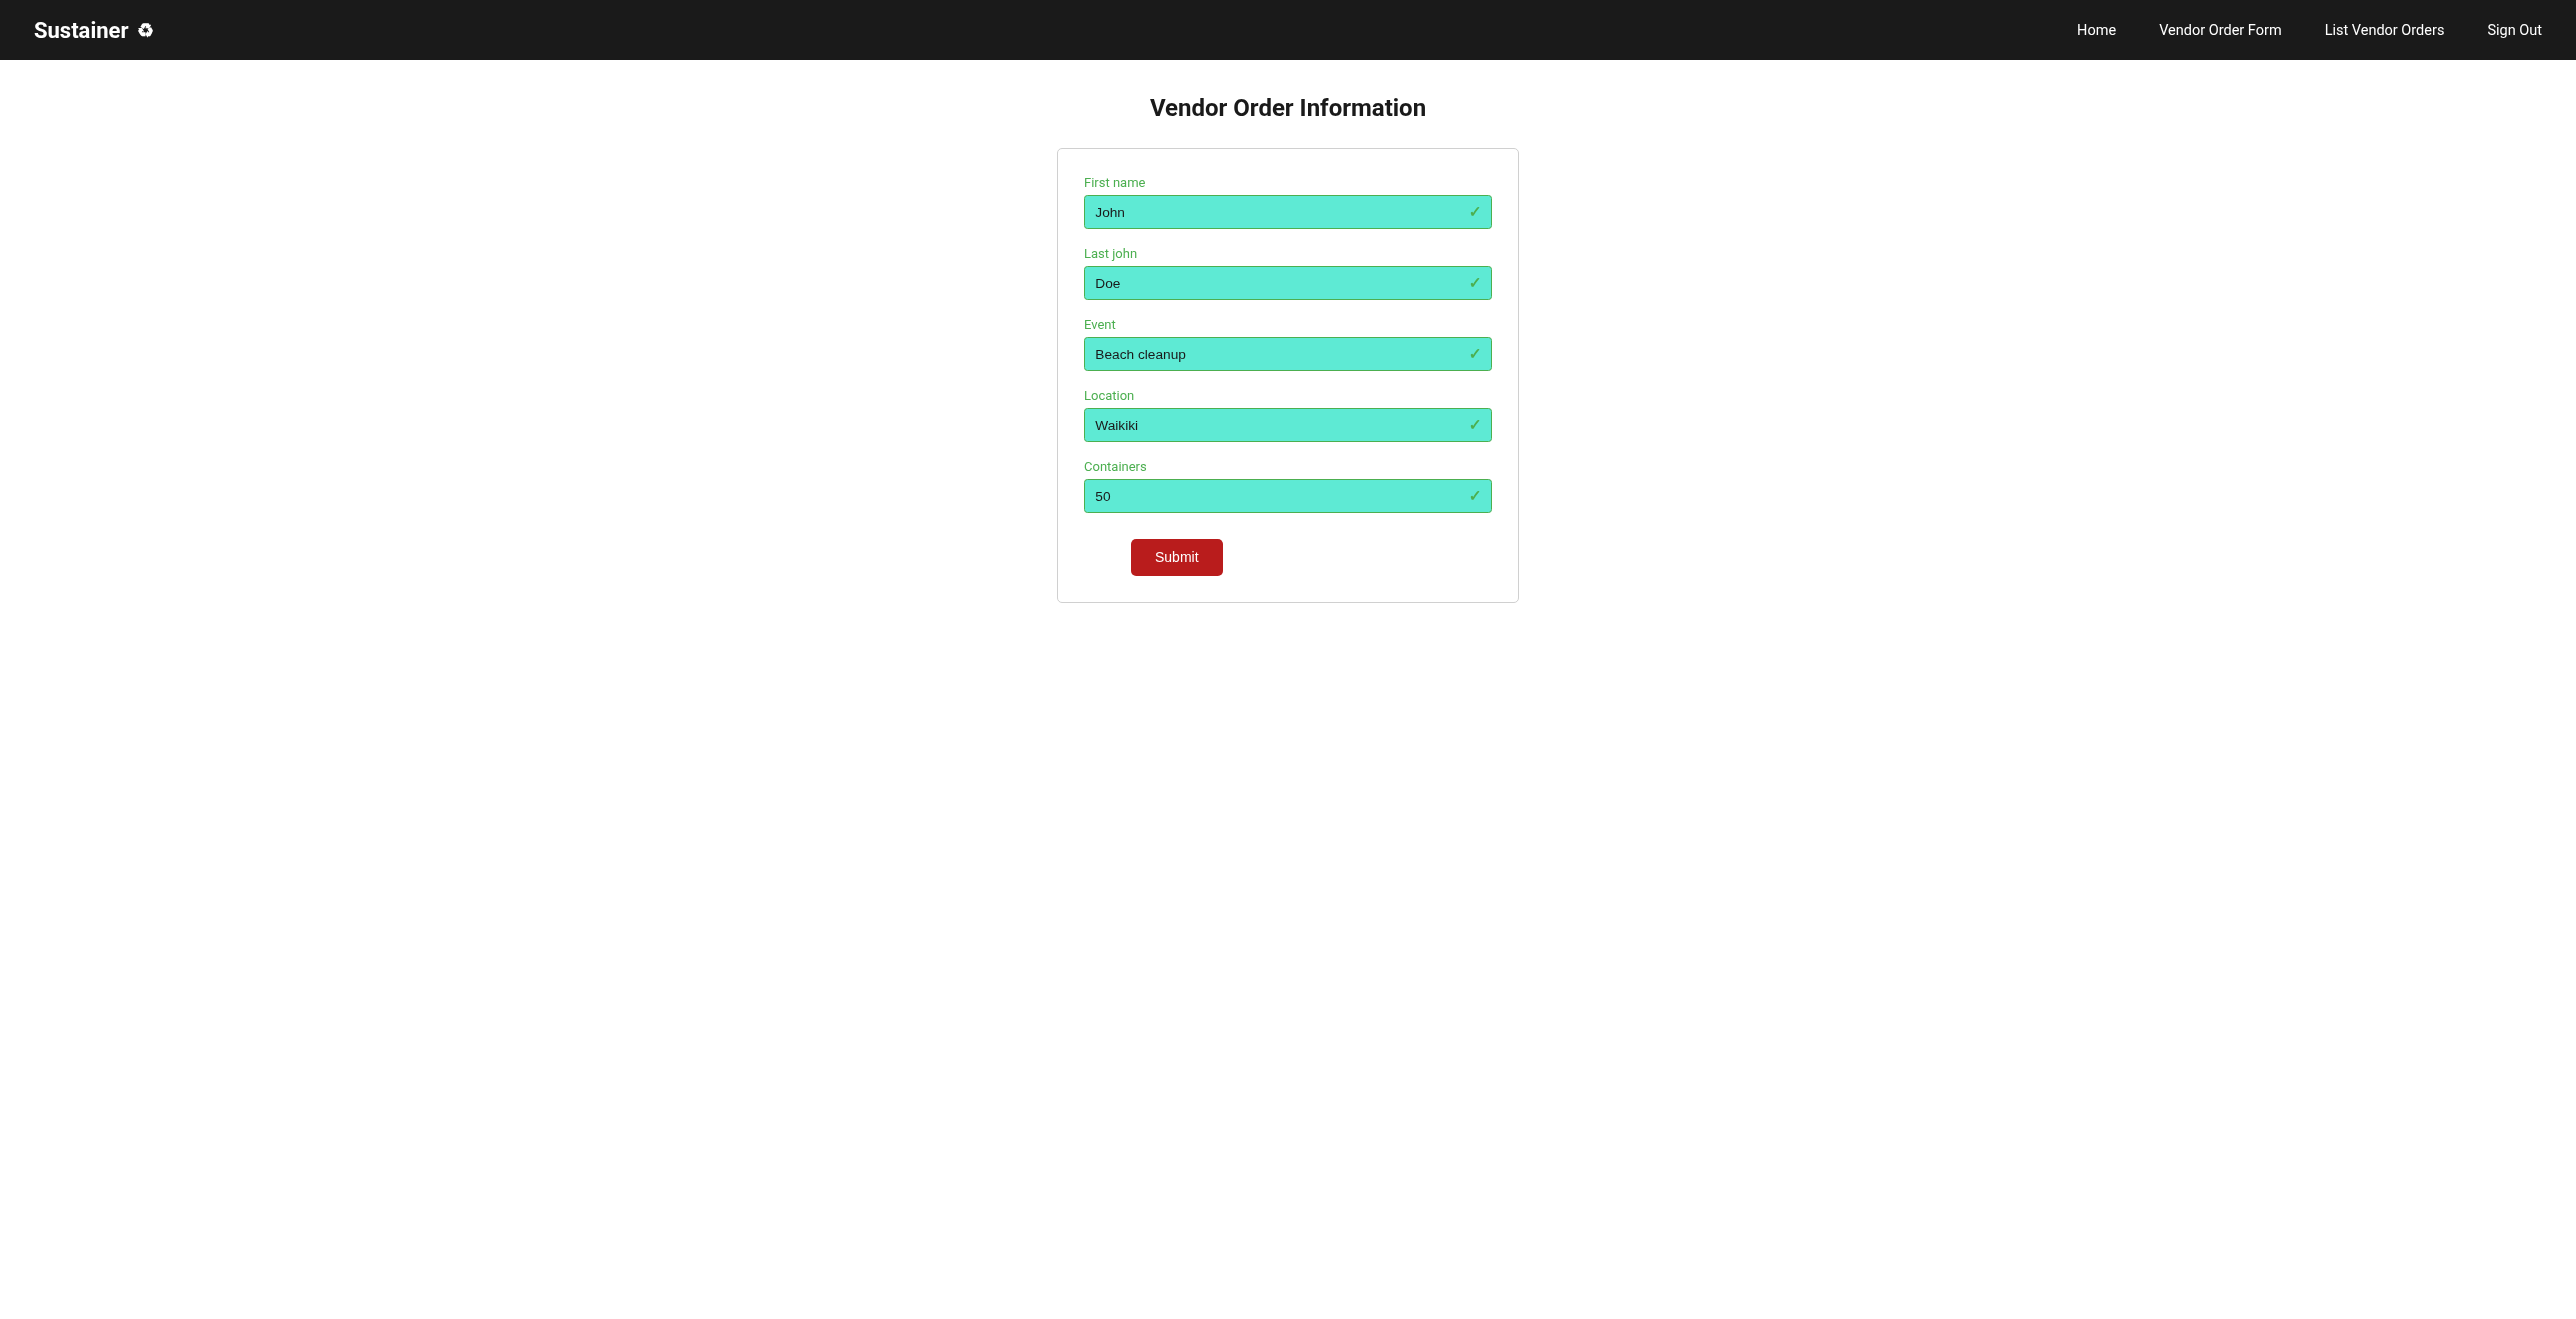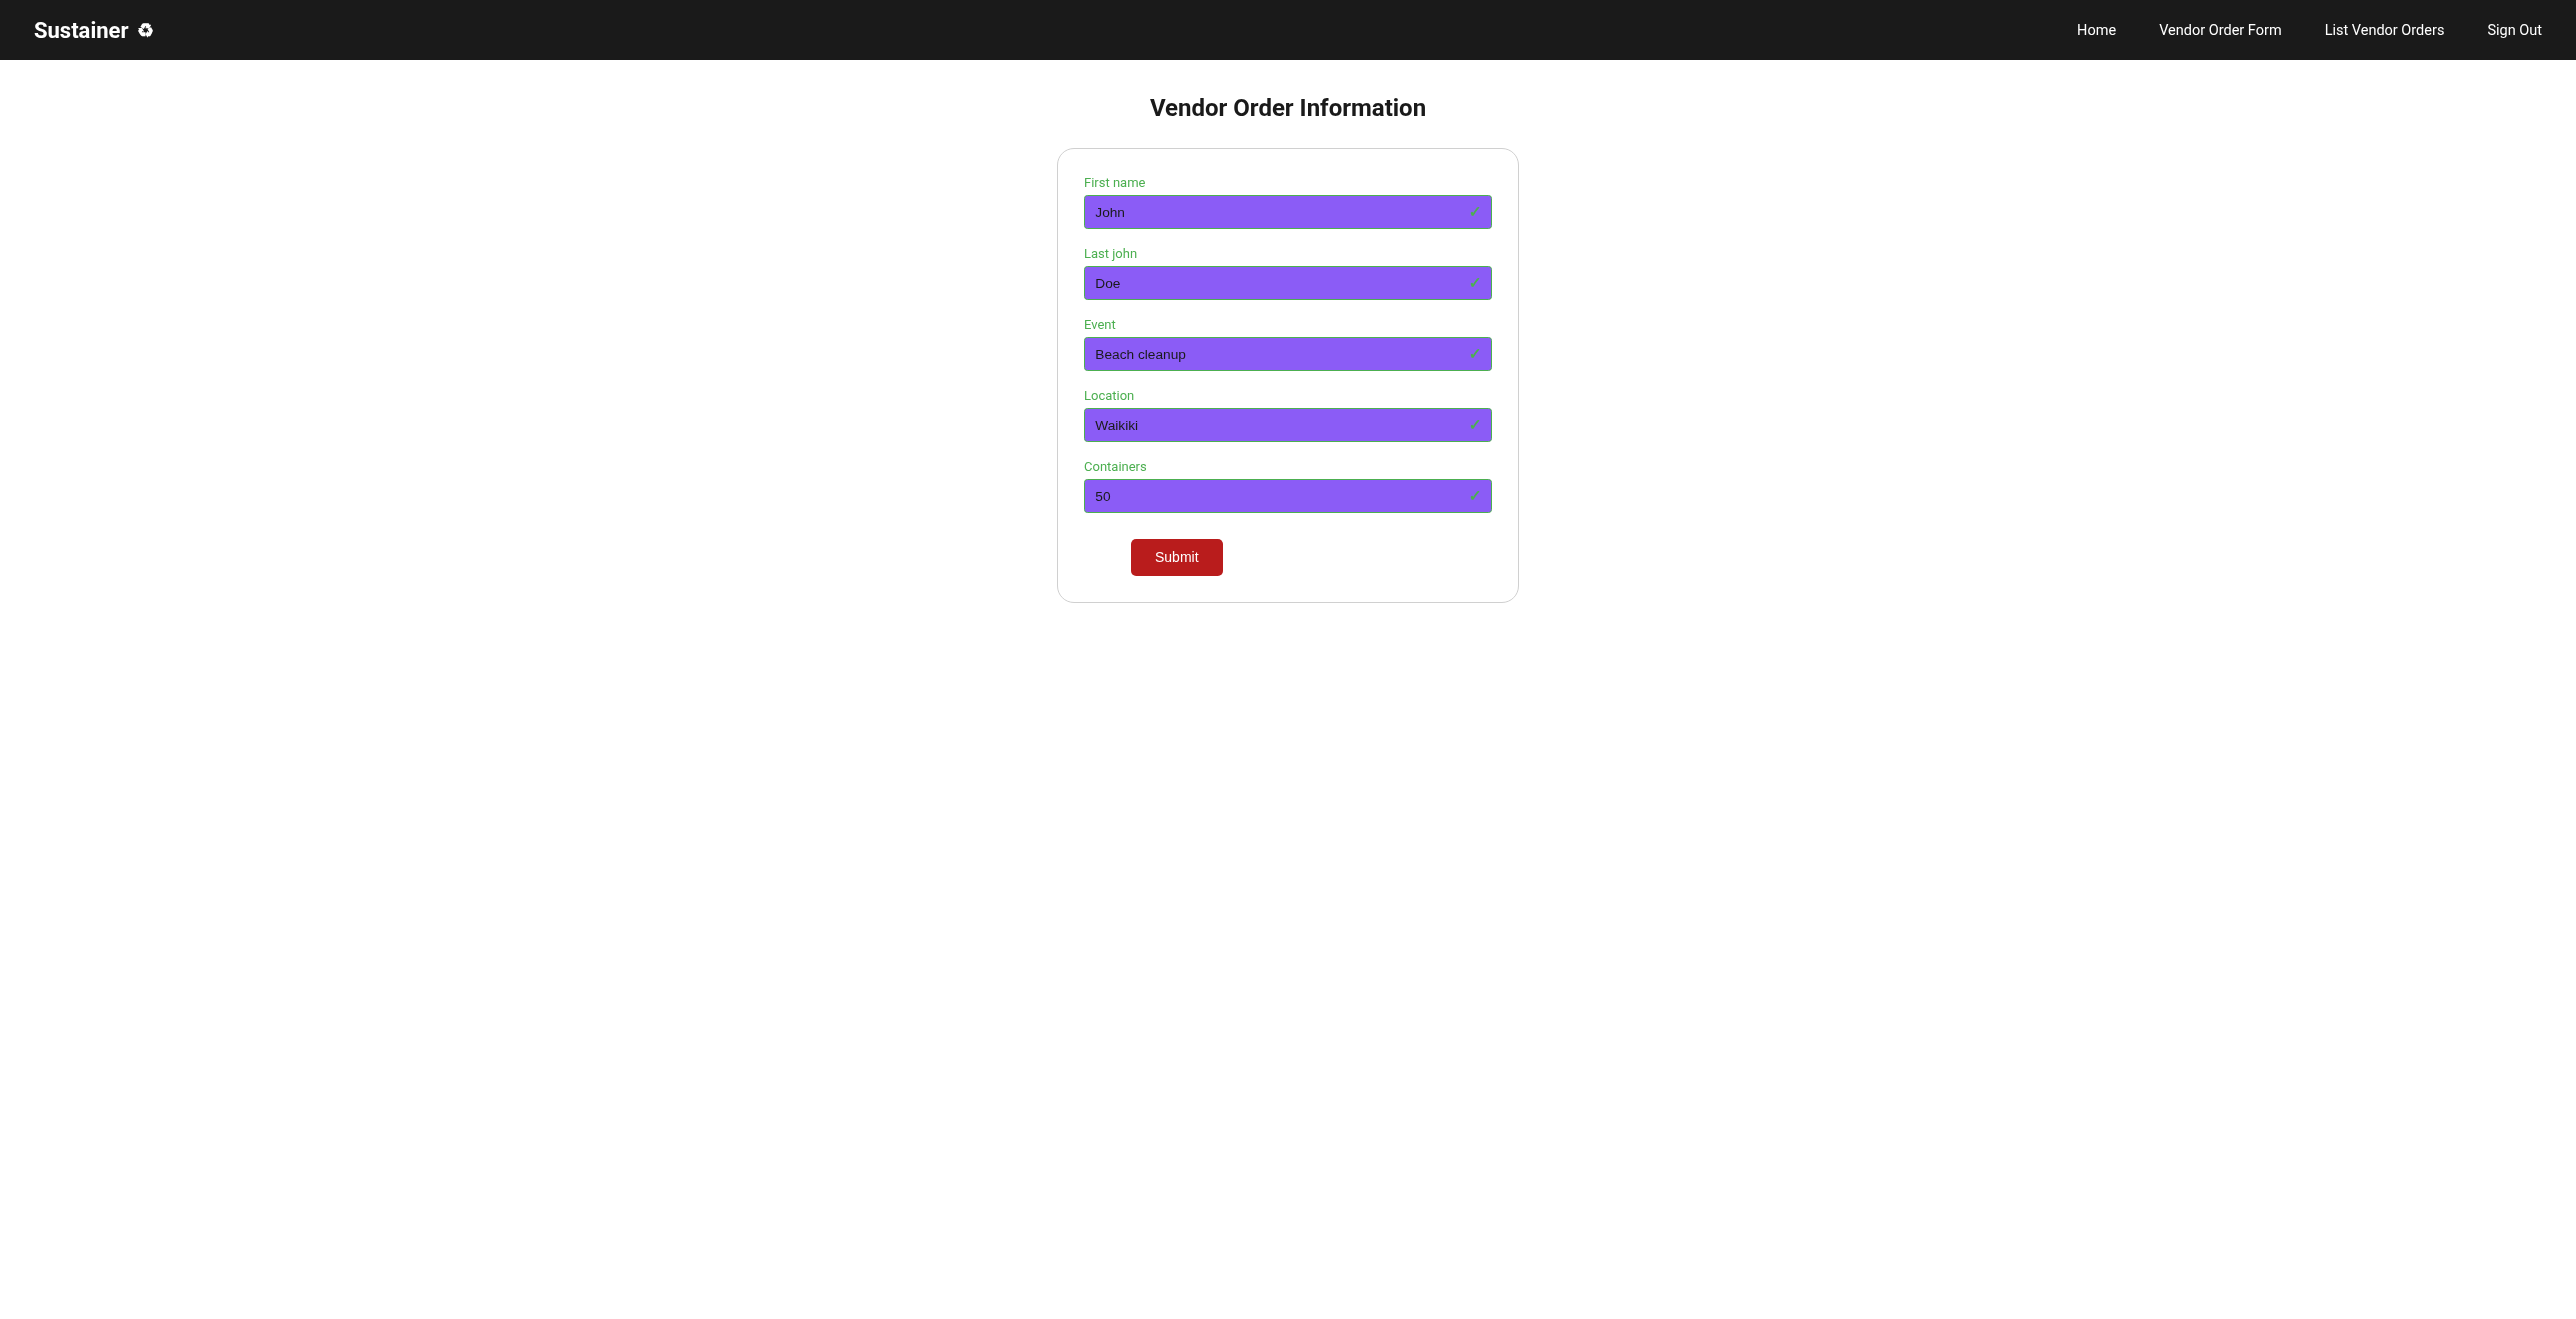--- a/index.html
+++ b/index.html
@@ -64,21 +64,21 @@
       font-size: 24px;
       font-weight: 700;
       color: #1a1a1a;
       margin-bottom: 26px;
     }
 
     
     .form-card {
       background: #ffffff;
       border: 0.9px solid #d0d0d0;
-      border-radius: 17px;
+      border-radius: 5px;
       padding: 26px 26px 26px 26px;
       width: 462px;
     }
 
     .form-group {
       margin-bottom: 17px;
     }
 
     .form-label {
       display: block;
@@ -93,21 +93,21 @@
       align-items: center;
     }
 
     .form-input {
       width: 100%;
       padding: 8.5px 34px 8.5px 10.3px;
       border: 1.7px solid #4caf50;
       border-radius: 3.4px;
       font-size: 13.7px;
       color: #1a1a1a;
-      background: #8b5cf6;
+      background: #5eead4;
       outline: none;
     }
 
     .form-input.email-field {
       background: #e8edf5;
       border-color: #4caf50;
     }
 
     .check-icon {
       position: absolute;

